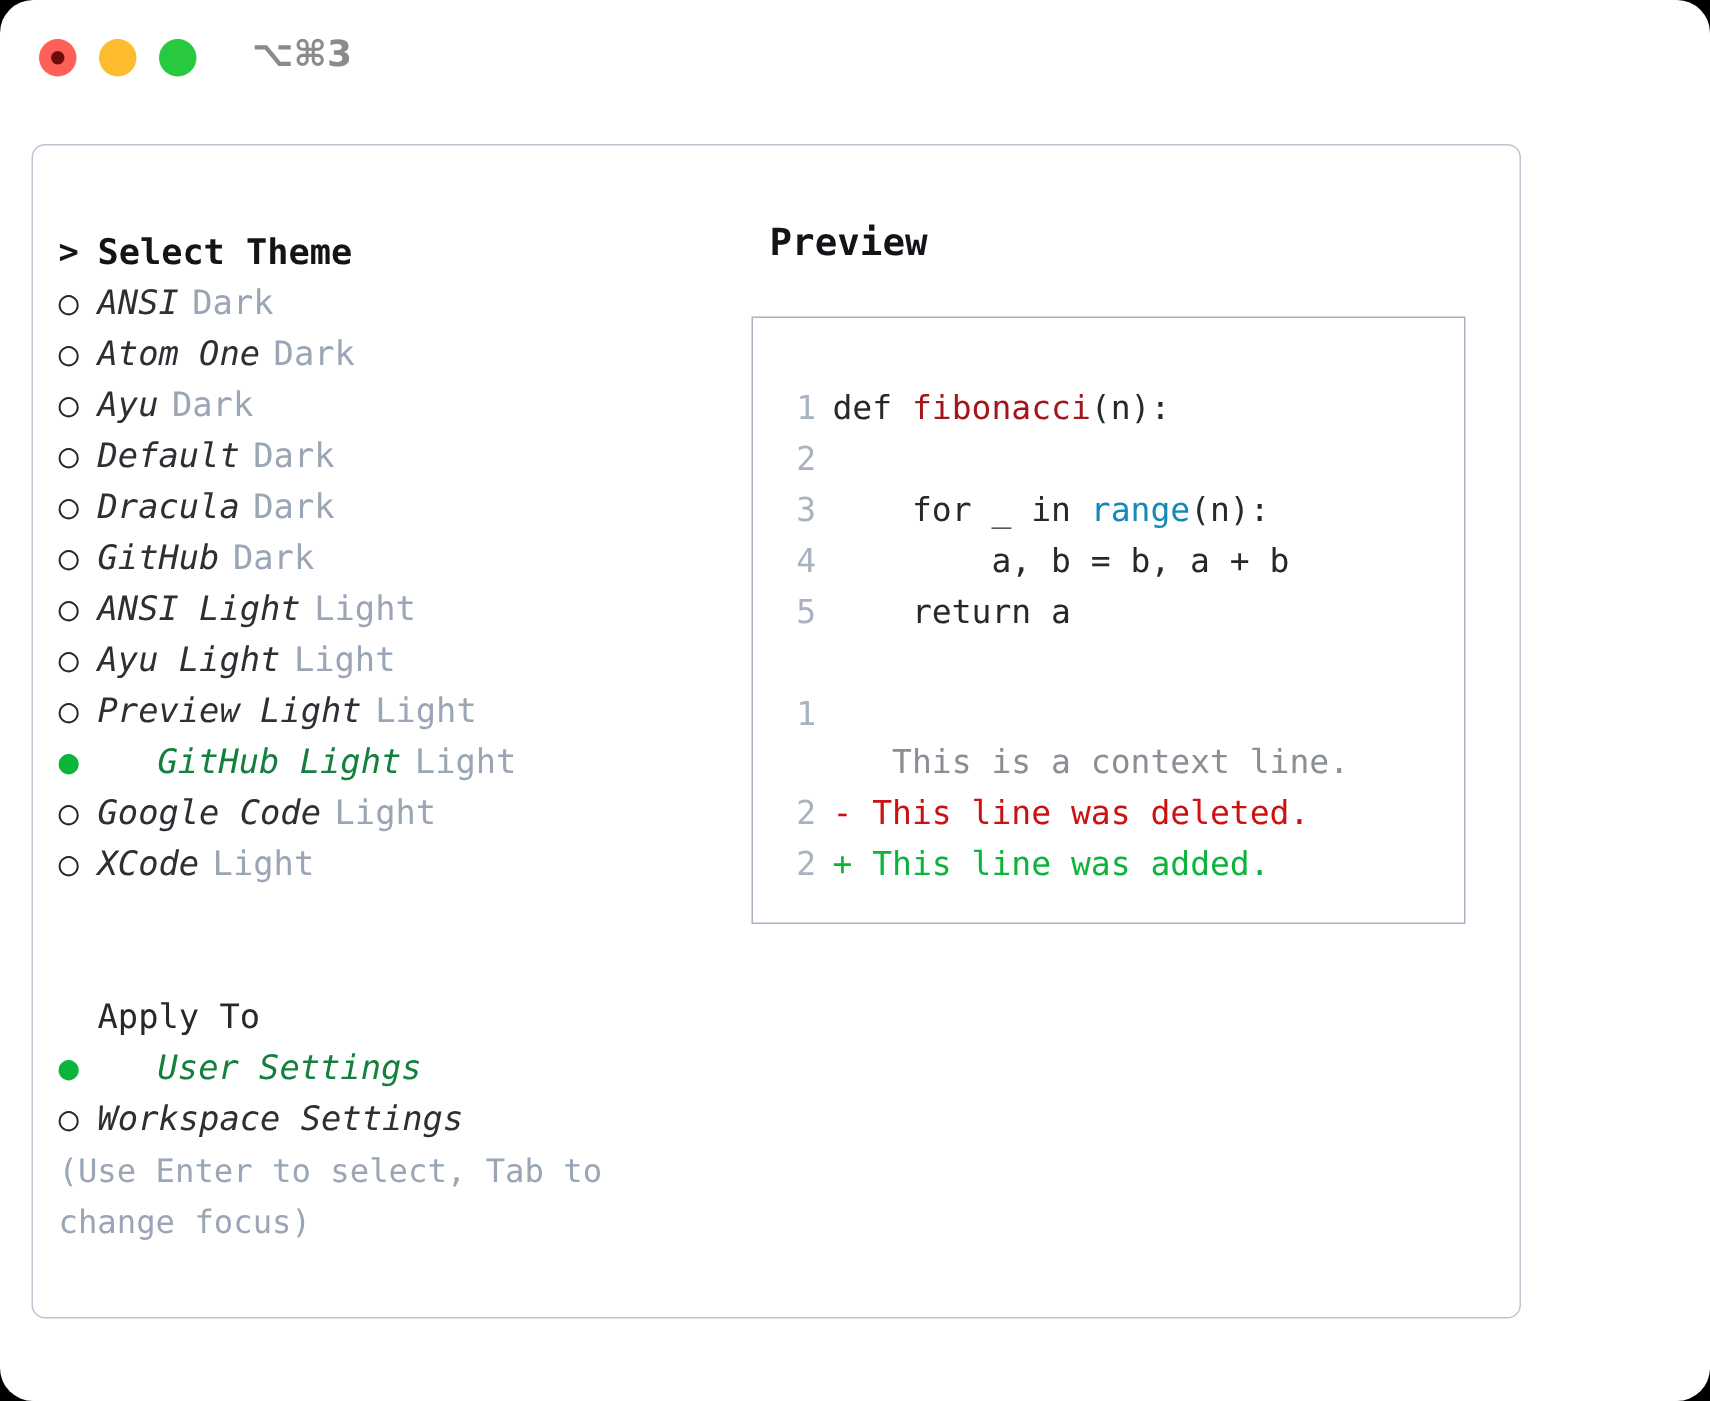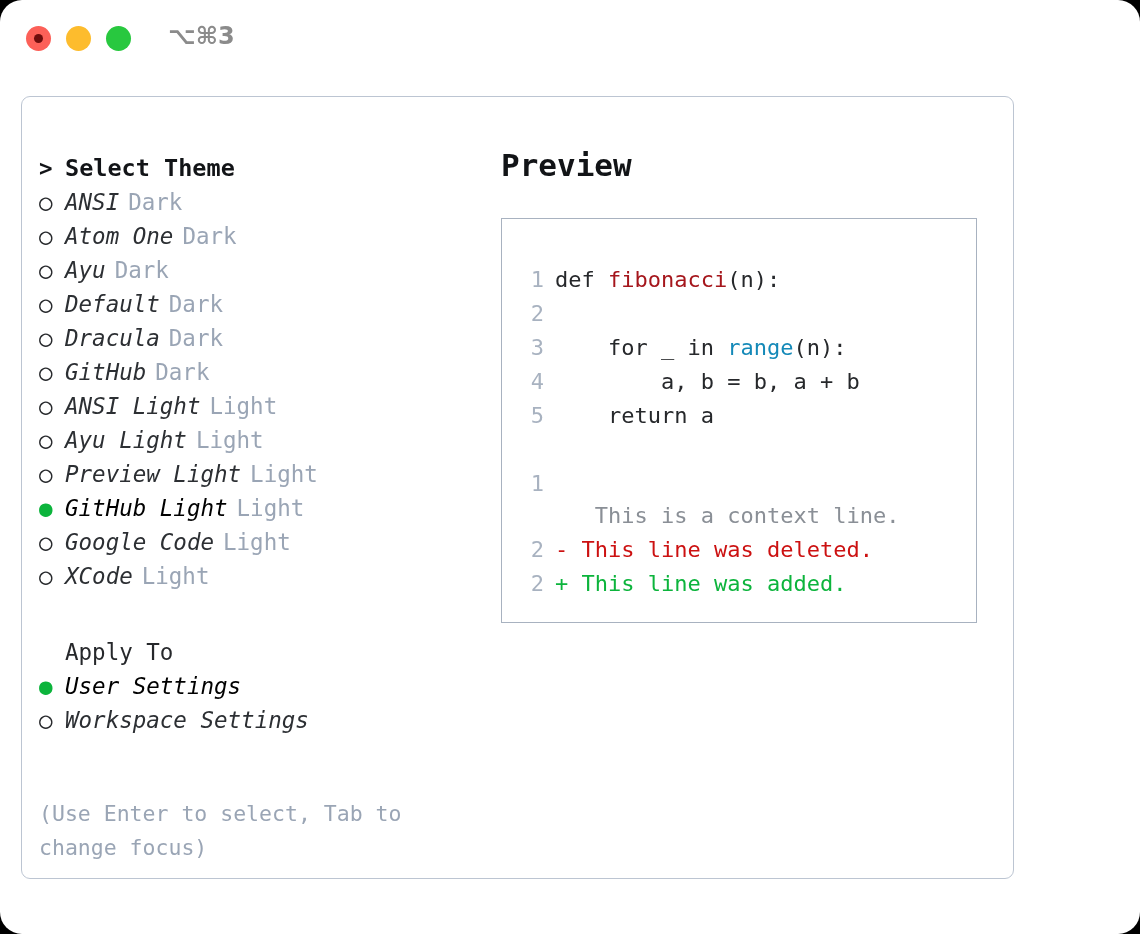--- a/index.html
+++ b/index.html
@@ -111,55 +111,56 @@
   .bullet.empty { color: transparent; }
   .bullet.on { color: #0cb43c; }
   .title-row {
     font-weight: bold;
     font-size: 23.5px;
     color: #121417;
   }
   .title-row .bullet { font-weight: bold; color: #121417; }
 
   .item-label { color: #2c2f33; font-style: italic; }
-  .item-label.selected { color: #000000; }
+  .item-label.selected { color: #15803d; margin-left: 40px; }
   .tag {
     color: #9aa5b5;
     margin-left: 9px;
   }
 
   .section-gap { height: 42px; }
   .section-head {
     font-size: 22.5px;
     color: #26282b;
+    margin-top: 26px;
   }
 
   .hint {
     position: absolute;
     left: 17px;
-    top: 700px;
+    top: 668px;
     width: 420px;
     font-size: 21.5px;
     line-height: 34px;
     color: #9aa5b5;
     white-space: pre-wrap;
   }
 
   
   .right-col {
     position: absolute;
     left: 479px;
     top: 50px;
     width: 490px;
   }
   .preview-title {
-    font-size: 31px;
+    font-size: 25px;
     font-weight: bold;
     color: #121417;
-    margin: 0 0 35px 0;
+    margin: 0 0 35px 12px;
     letter-spacing: 0px;
   }
   .preview-box {
     width: 476px;
     height: 405px;
     border: 1.5px solid #a8b2c0;
     box-sizing: border-box;
     background: #ffffff;
     padding: 44px 0 0 12px;
   }

